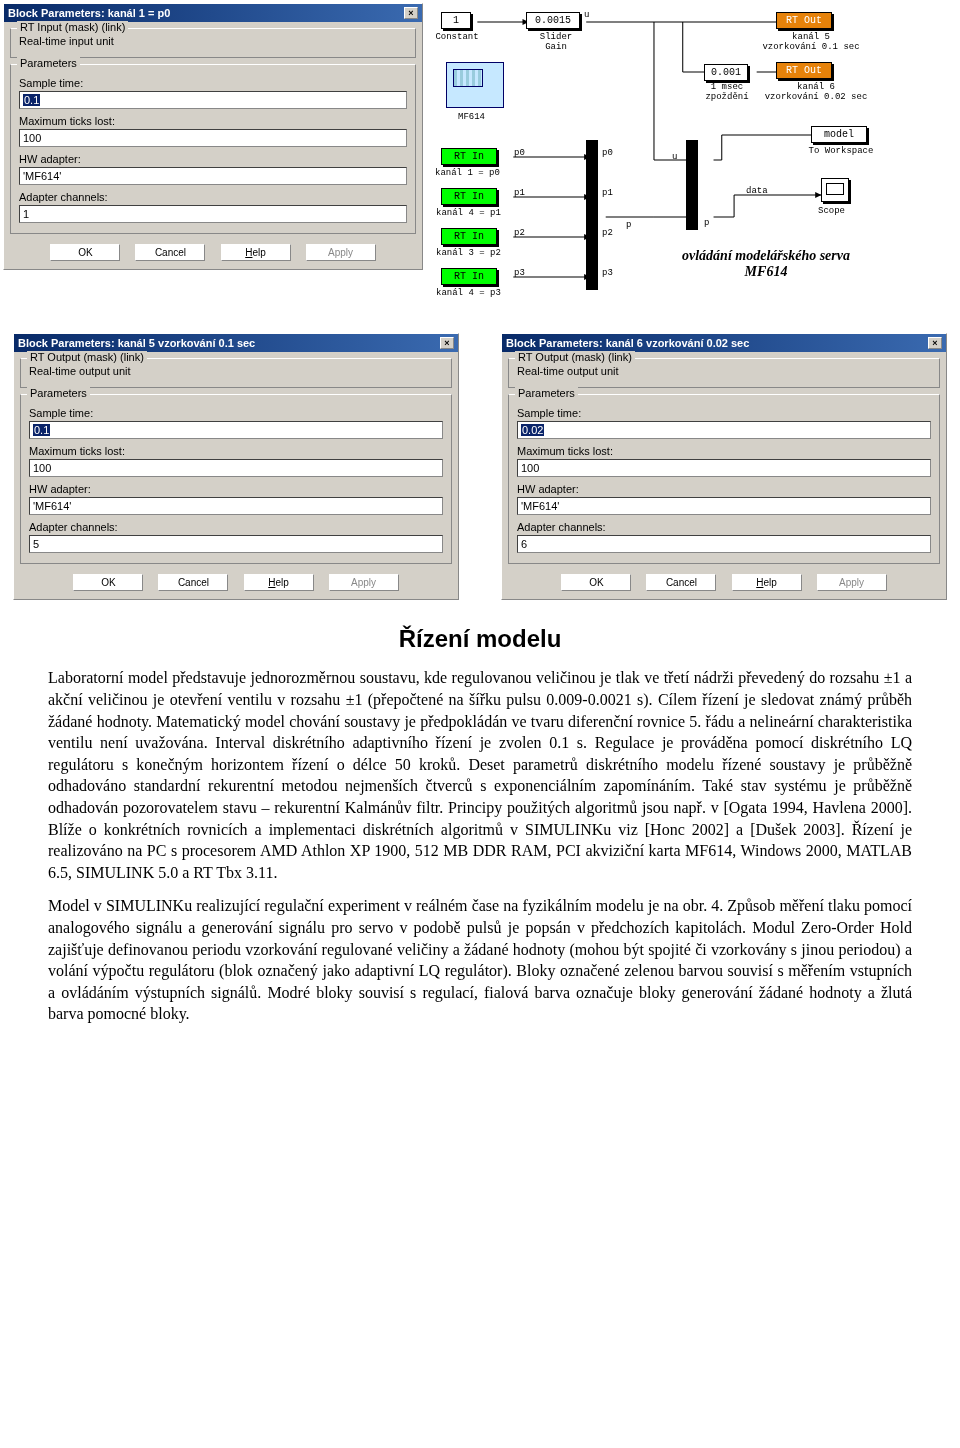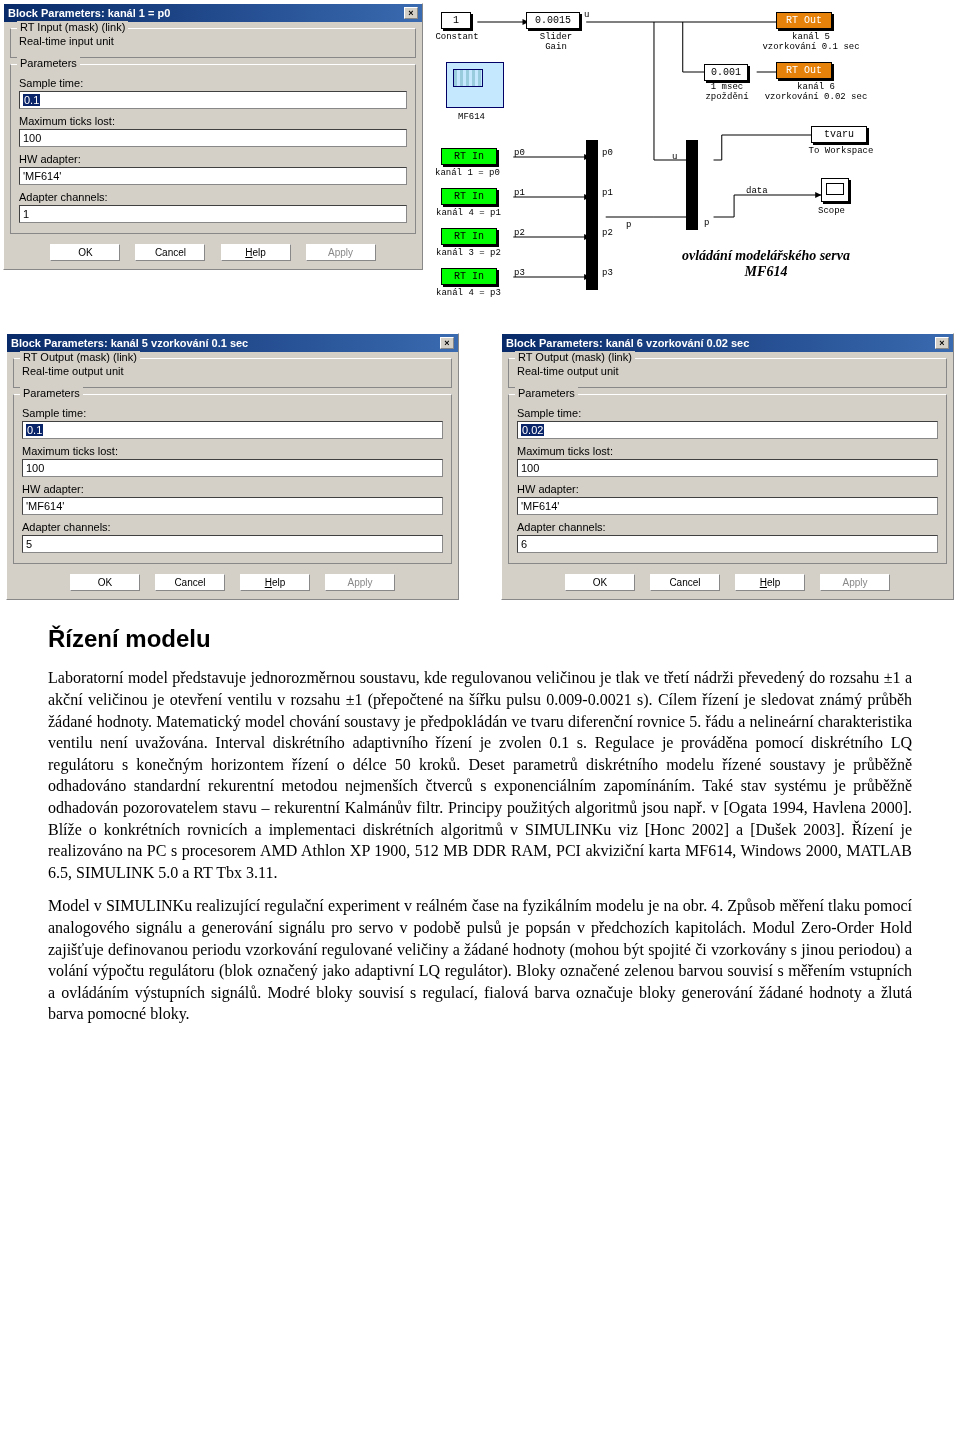--- a/index.html
+++ b/index.html
@@ -123,41 +123,41 @@
     text-align: center;
   }
   svg.wires { position: absolute; top:0; left:0; width:100%; height:100%; }
   svg.wires line { stroke:#000; stroke-width:1; }
   svg.wires polygon { fill:#000; }
   
   .dual {
     display: flex;
     gap: 36px;
     justify-content: flex-start;
-    padding: 0 3px;
+    padding: 0 10px;
   }
   .dual .dialog { width: 460px; }
   
   .article {
     padding: 20px 48px 30px 48px;
     font-family: "Times New Roman", serif;
     font-size: 16px;
     line-height: 1.35;
     text-align: justify;
   }
   .article .caption {
     text-align: center;
     margin: 14px 0 18px 0;
   }
   .article h2 {
     font-family: Arial, sans-serif;
     font-size: 24px;
     font-weight: bold;
     margin: 0 0 12px 0;
-    text-align: left;
+    text-align: center;
   }
   .article p { margin: 0 0 12px 0; }
   .mf614 {
     border: 1px solid #006;
     background: #c6e8ff;
     position: absolute;
   }
   .mf614 .inner {
     margin: 6px;
     border: 1px solid #006;
@@ -283,21 +283,21 @@
     <div class="lbl" style="left:176px; top:188px;">p1</div>
     <div class="lbl" style="left:176px; top:228px;">p2</div>
     <div class="lbl" style="left:176px; top:268px;">p3</div>
     <div class="lbl" style="left:200px; top:220px;">p</div>
 
     <div class="blk" style="left:260px; top:140px; width:12px; height:90px; background:#000;"></div>
     <div class="lbl" style="left:246px; top:152px;">u</div>
     <div class="lbl" style="left:278px; top:218px;">p</div>
     <div class="lbl" style="left:320px; top:186px;">data</div>
 
-    <div class="blk shadow" style="left:385px; top:126px; width:56px;">tvaru</div>
+    <div class="blk shadow" style="left:385px; top:126px; width:56px;">model</div>
     <div class="lbl" style="left:370px; top:146px; width:90px;">To Workspace</div>
 
     <div class="blk shadow" style="left:395px; top:178px; width:28px; height:24px;">
       <div style="width:18px;height:12px;border:1px solid #000;margin:2px auto;"></div>
     </div>
     <div class="lbl" style="left:392px; top:206px;">Scope</div>
 
     <div class="title" style="left:230px; top:248px; width:220px; white-space:pre;">ovládání modelářského serva
 MF614</div>
   </div>

